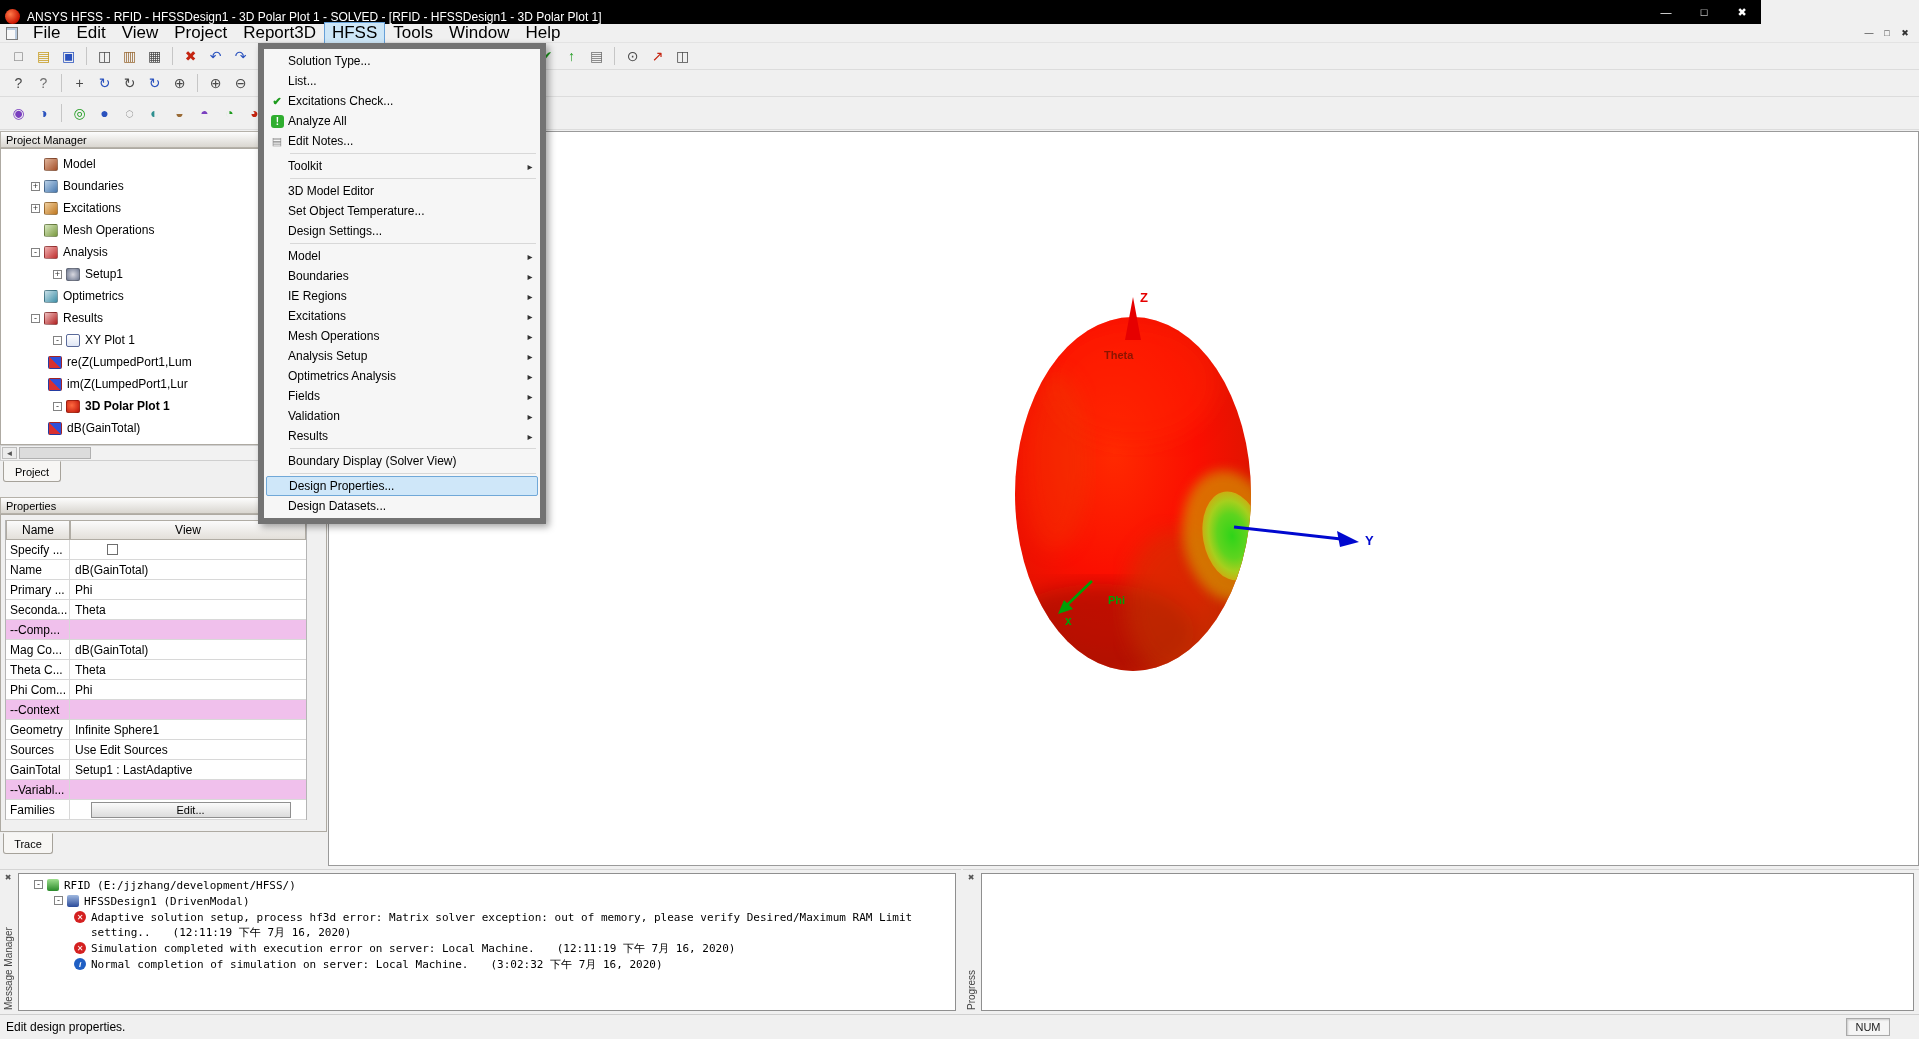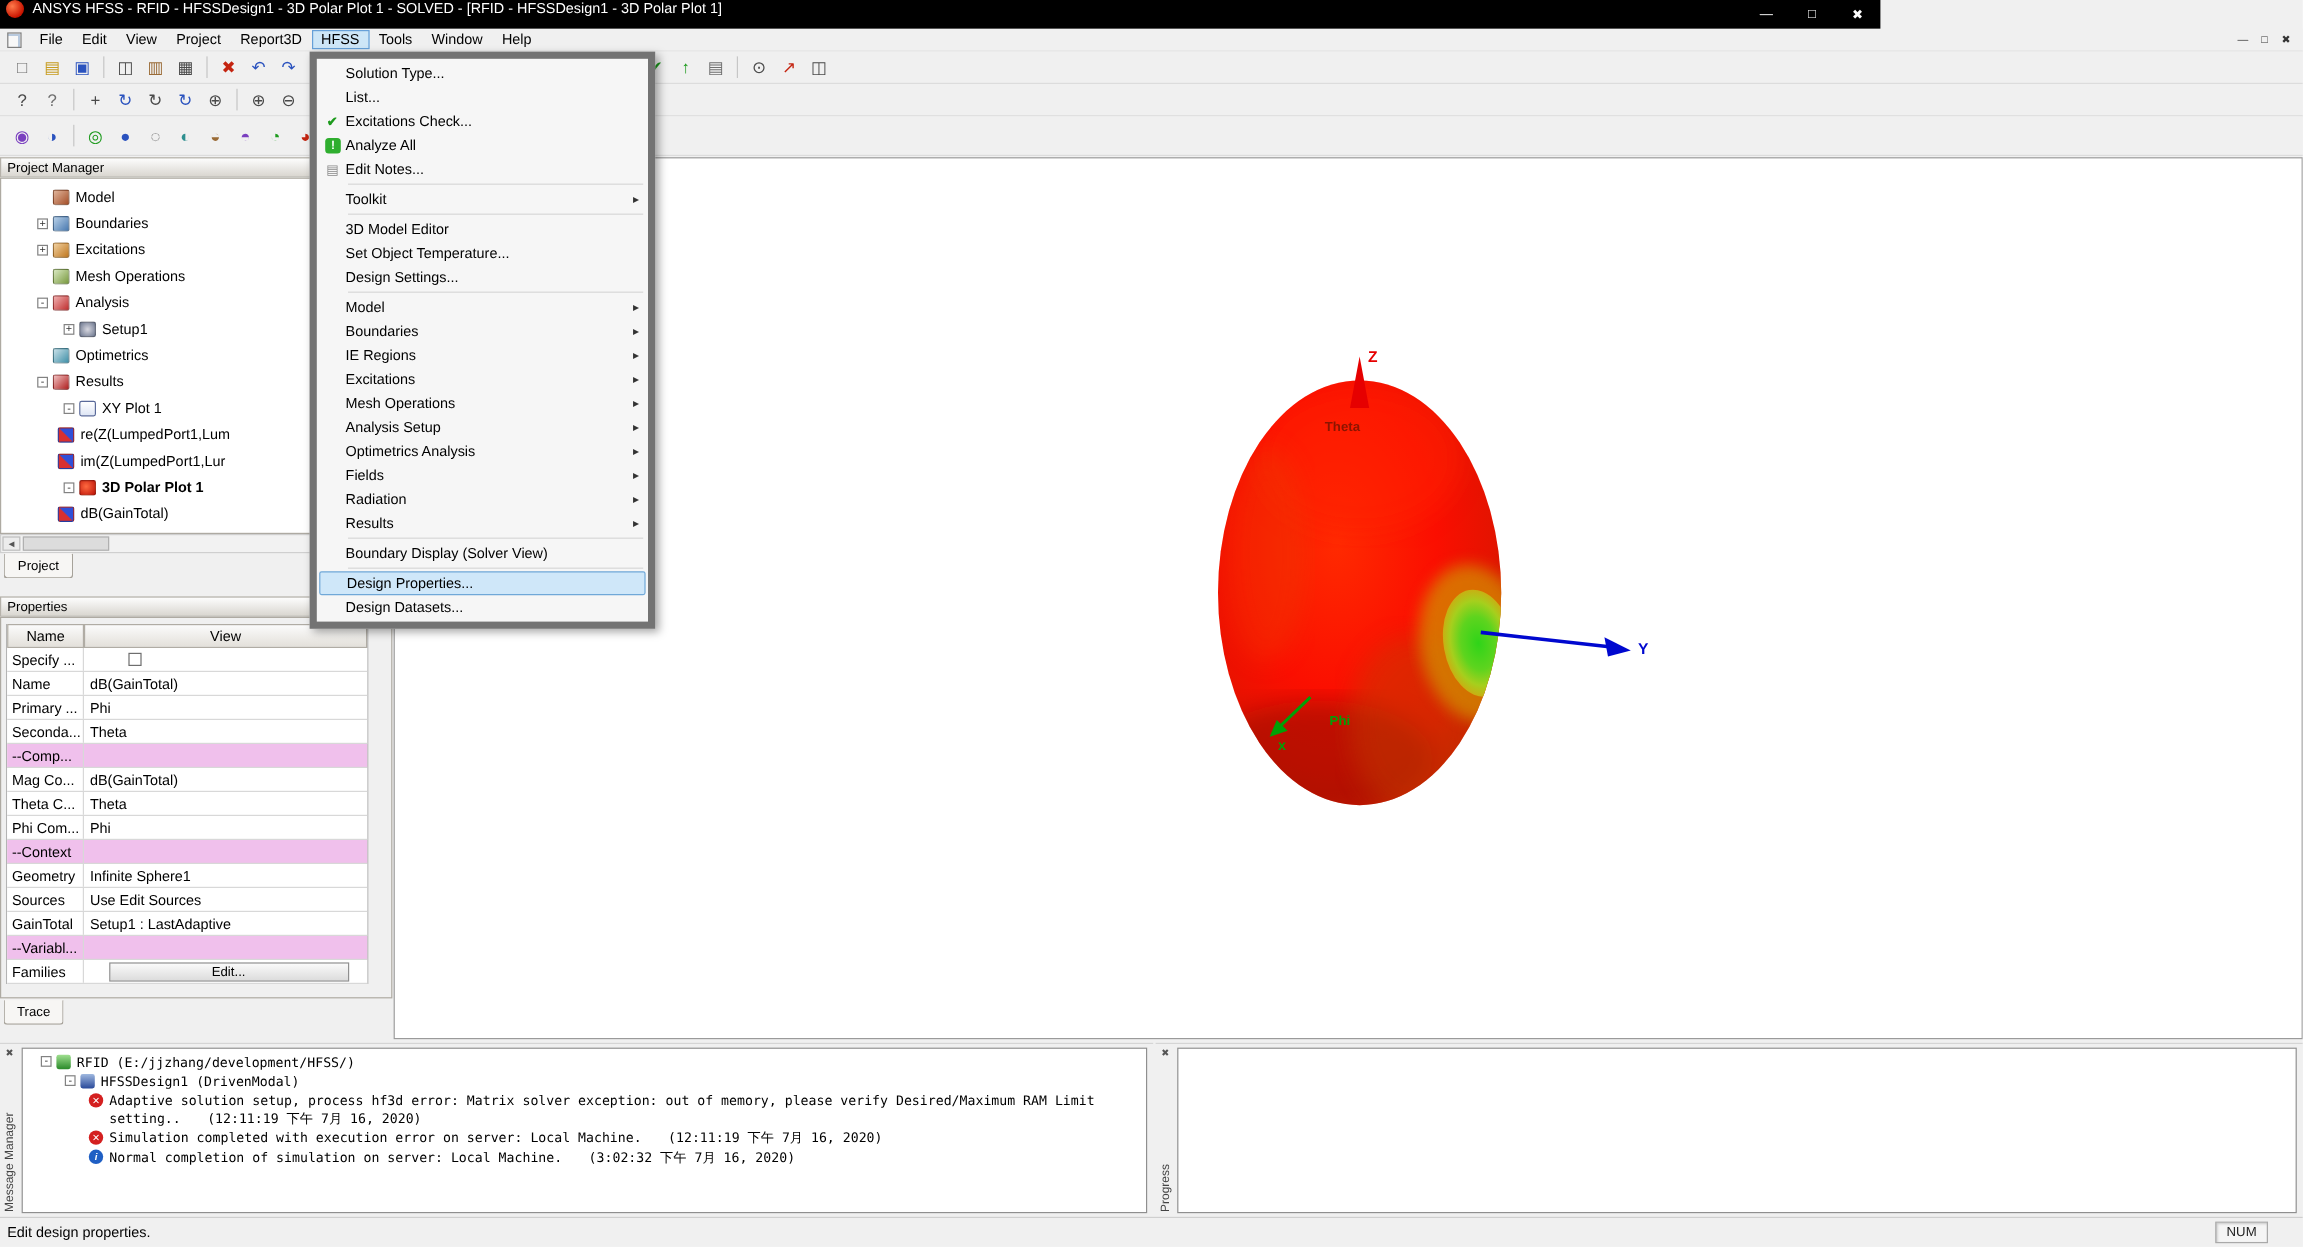--- a/index.html
+++ b/index.html
@@ -1,29 +1,29 @@
 <!DOCTYPE html>
 <html><head>
 <meta charset="utf-8">
 <style>
   *{margin:0;padding:0;box-sizing:border-box}
   html,body{width:1919px;height:1039px;overflow:hidden}
   body{position:relative;font-family:"Liberation Sans",sans-serif;background:#f0f0f0;color:#000}
 
   
-  #titlebar{position:absolute;left:0;top:0;width:1567px;height:24px;background:#000;display:flex;align-items:flex-start}
+  #titlebar{position:absolute;left:0;top:0;width:1761px;height:24px;background:#000;display:flex;align-items:flex-end}
   #app-icon{width:15px;height:15px;border-radius:50%;margin:0 7px 0 5px;background:radial-gradient(circle at 35% 35%,#ff7a4a,#c81400 70%,#7d0c00)}
   #title-text{color:#fff;font-size:12px;white-space:nowrap}
   #win-controls{margin-left:auto;display:flex}
   .wbtn{width:38px;height:24px;display:flex;align-items:center;justify-content:center;font-size:11px;color:#fff}
 
   
   #menubar{position:absolute;left:0;top:24px;width:1919px;height:19px;background:#f0f0f0;display:flex;align-items:center;border-bottom:1px solid #e3e3e3}
   .mdoc{width:12px;height:13px;background:#f8f8f8;border:1px solid #7d7d7d;margin:0 7px 0 6px;box-shadow:inset -2px 2px 0 #b9cade}
-  .menu-item{padding:1px 8px;font-size:12px}
+  .menu-item{padding:1px 8px;font-size:17px}
   .menu-item.active{background:#cde6f7;border:1px solid #66a0d8;padding:0 7px}
   #mdi-controls{margin-left:auto;display:flex;margin-right:5px}
   .mdibtn{width:18px;height:15px;font-size:9px;display:flex;align-items:center;justify-content:center;color:#333}
 
   
   .toolbar{position:absolute;left:0;width:1919px;background:#f0f0f0;display:flex;align-items:center;border-bottom:1px solid #dcdcdc;padding-left:6px}
   #tb1{top:43px;height:27px}
   #tb2{top:70px;height:27px}
   #tb3{top:97px;height:33px}
   .tbtn{width:23px;height:23px;display:flex;align-items:center;justify-content:center;margin:0 1px;flex:none}
@@ -572,21 +572,21 @@
       <span class="mil">Optimetrics Analysis</span>
       <span class="mia">▸</span>
     </div>
   <div class="mi">
       <span class="mig"></span>
       <span class="mil">Fields</span>
       <span class="mia">▸</span>
     </div>
   <div class="mi">
       <span class="mig"></span>
-      <span class="mil">Radiation</span>
+      <span class="mil">Validation</span>
       <span class="mia">▸</span>
     </div>
   <div class="mi">
       <span class="mig"></span>
       <span class="mil">Results</span>
       <span class="mia">▸</span>
     </div>
   <div class="msep"></div>
   <div class="mi">
       <span class="mig"></span>

